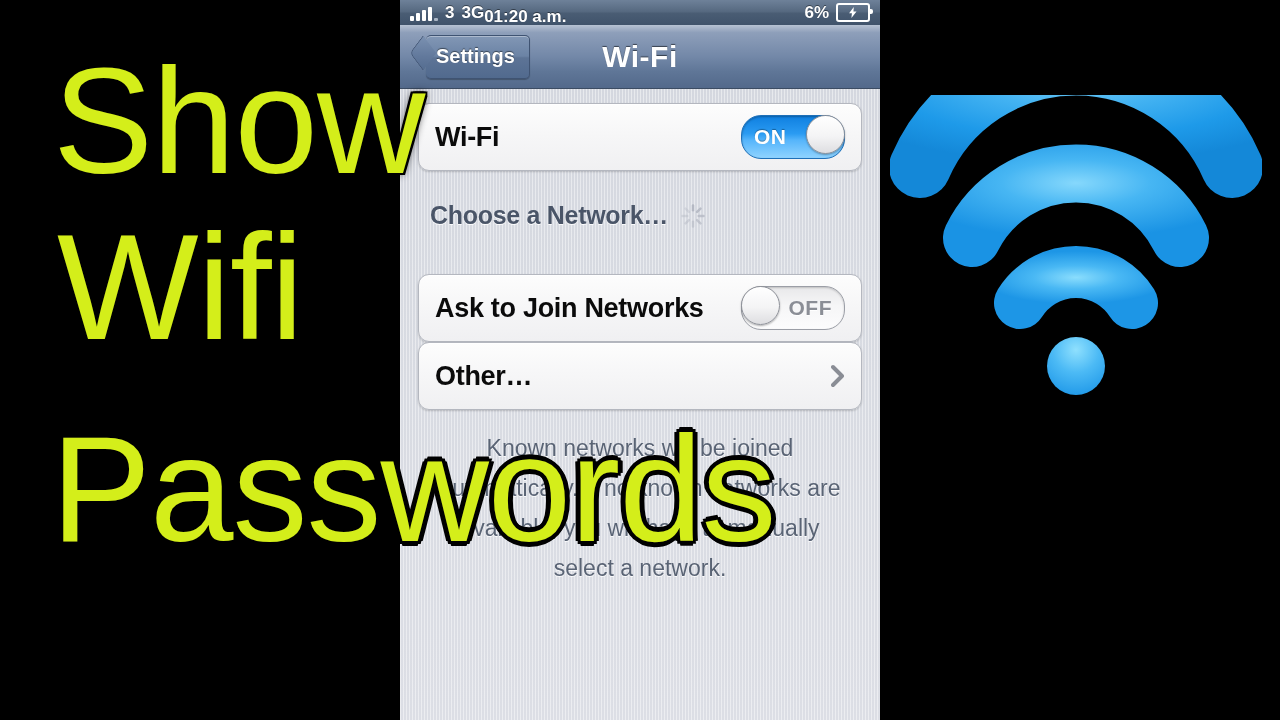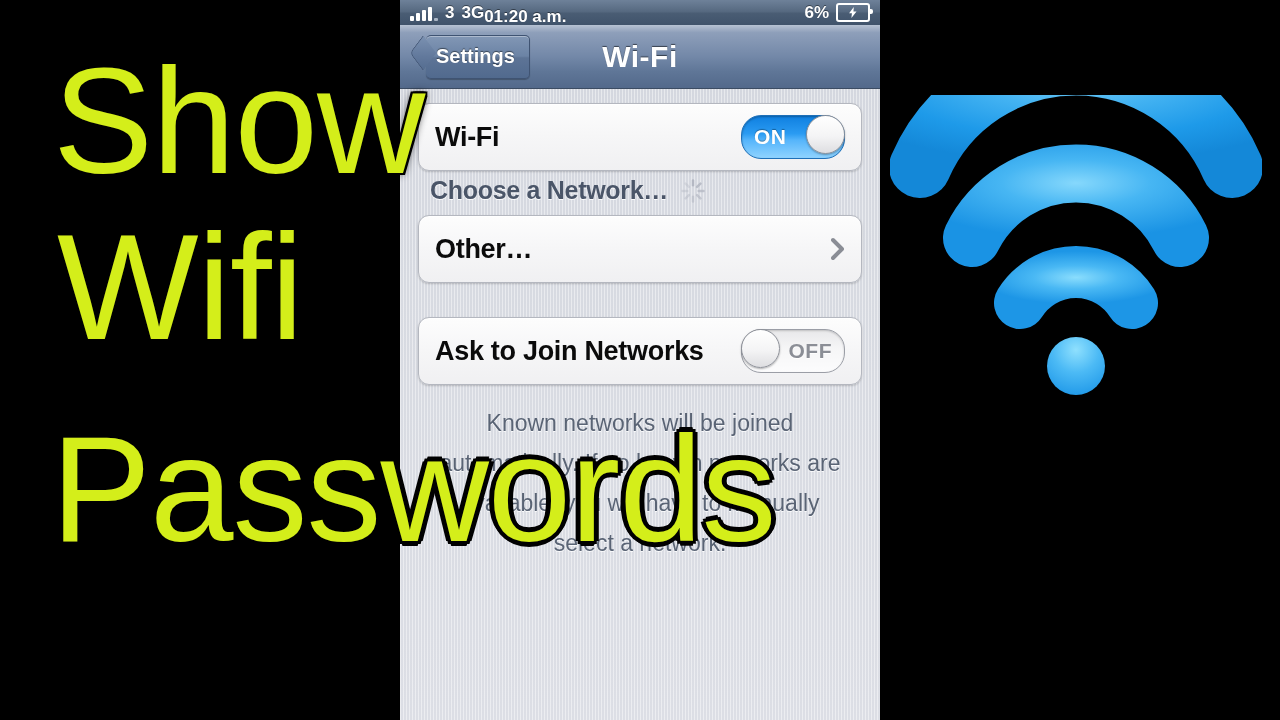--- a/index.html
+++ b/index.html
@@ -217,21 +217,21 @@
   .chevron {
     width: 14px; height: 24px;
     flex: 0 0 auto;
   }
 
   
   .section-header {
     display: flex;
     align-items: center;
     gap: 12px;
-    padding: 5px 12px 10px 12px;
+    padding: 30px 12px 10px 12px;
   }
   .section-header-text {
     font-size: 25px;
     font-weight: bold;
     color: #4a5568;
     text-shadow: 0 1px 0 rgba(255,255,255,0.85);
     letter-spacing: -0.3px;
   }
   .spinner { width: 26px; height: 26px; flex: 0 0 auto; }
 
@@ -352,36 +352,36 @@
           <line x1="29" y1="16" x2="23" y2="16" opacity="0.75"></line>
           <line x1="25.2" y1="25.2" x2="21" y2="21" opacity="0.65"></line>
           <line x1="16" y1="29" x2="16" y2="23" opacity="0.55"></line>
           <line x1="6.8" y1="25.2" x2="11" y2="21" opacity="0.45"></line>
           <line x1="3" y1="16" x2="9" y2="16" opacity="0.4"></line>
           <line x1="6.8" y1="6.8" x2="11" y2="11" opacity="0.35"></line>
         </g>
       </svg>
     </div>
 
-    <div class="group">
-      <div class="row">
-        <span class="row-label">Other…</span>
-        <svg class="chevron" viewBox="0 0 14 24">
-          <polyline points="2,3 11,12 2,21" fill="none" stroke="#8a8d95" stroke-width="4" stroke-linecap="round" stroke-linejoin="round"></polyline>
-        </svg>
-      </div>
-    </div>
-
     <div class="group" style="margin-top:34px;">
       <div class="row">
         <span class="row-label">Ask to Join Networks</span>
         <span class="toggle off">
           <span class="toggle-text">OFF</span>
           <span class="knob"></span>
         </span>
+      </div>
+    </div>
+
+    <div class="group">
+      <div class="row">
+        <span class="row-label">Other…</span>
+        <svg class="chevron" viewBox="0 0 14 24">
+          <polyline points="2,3 11,12 2,21" fill="none" stroke="#8a8d95" stroke-width="4" stroke-linecap="round" stroke-linejoin="round"></polyline>
+        </svg>
       </div>
     </div>
 
     <div class="footer-note">Known networks will be joined automatically. If no known networks are available, you will have to manually select a network.</div>
 
   </div>
 </div>
 
 <svg class="wifi-logo" viewBox="0 0 372 310">
   <defs>

